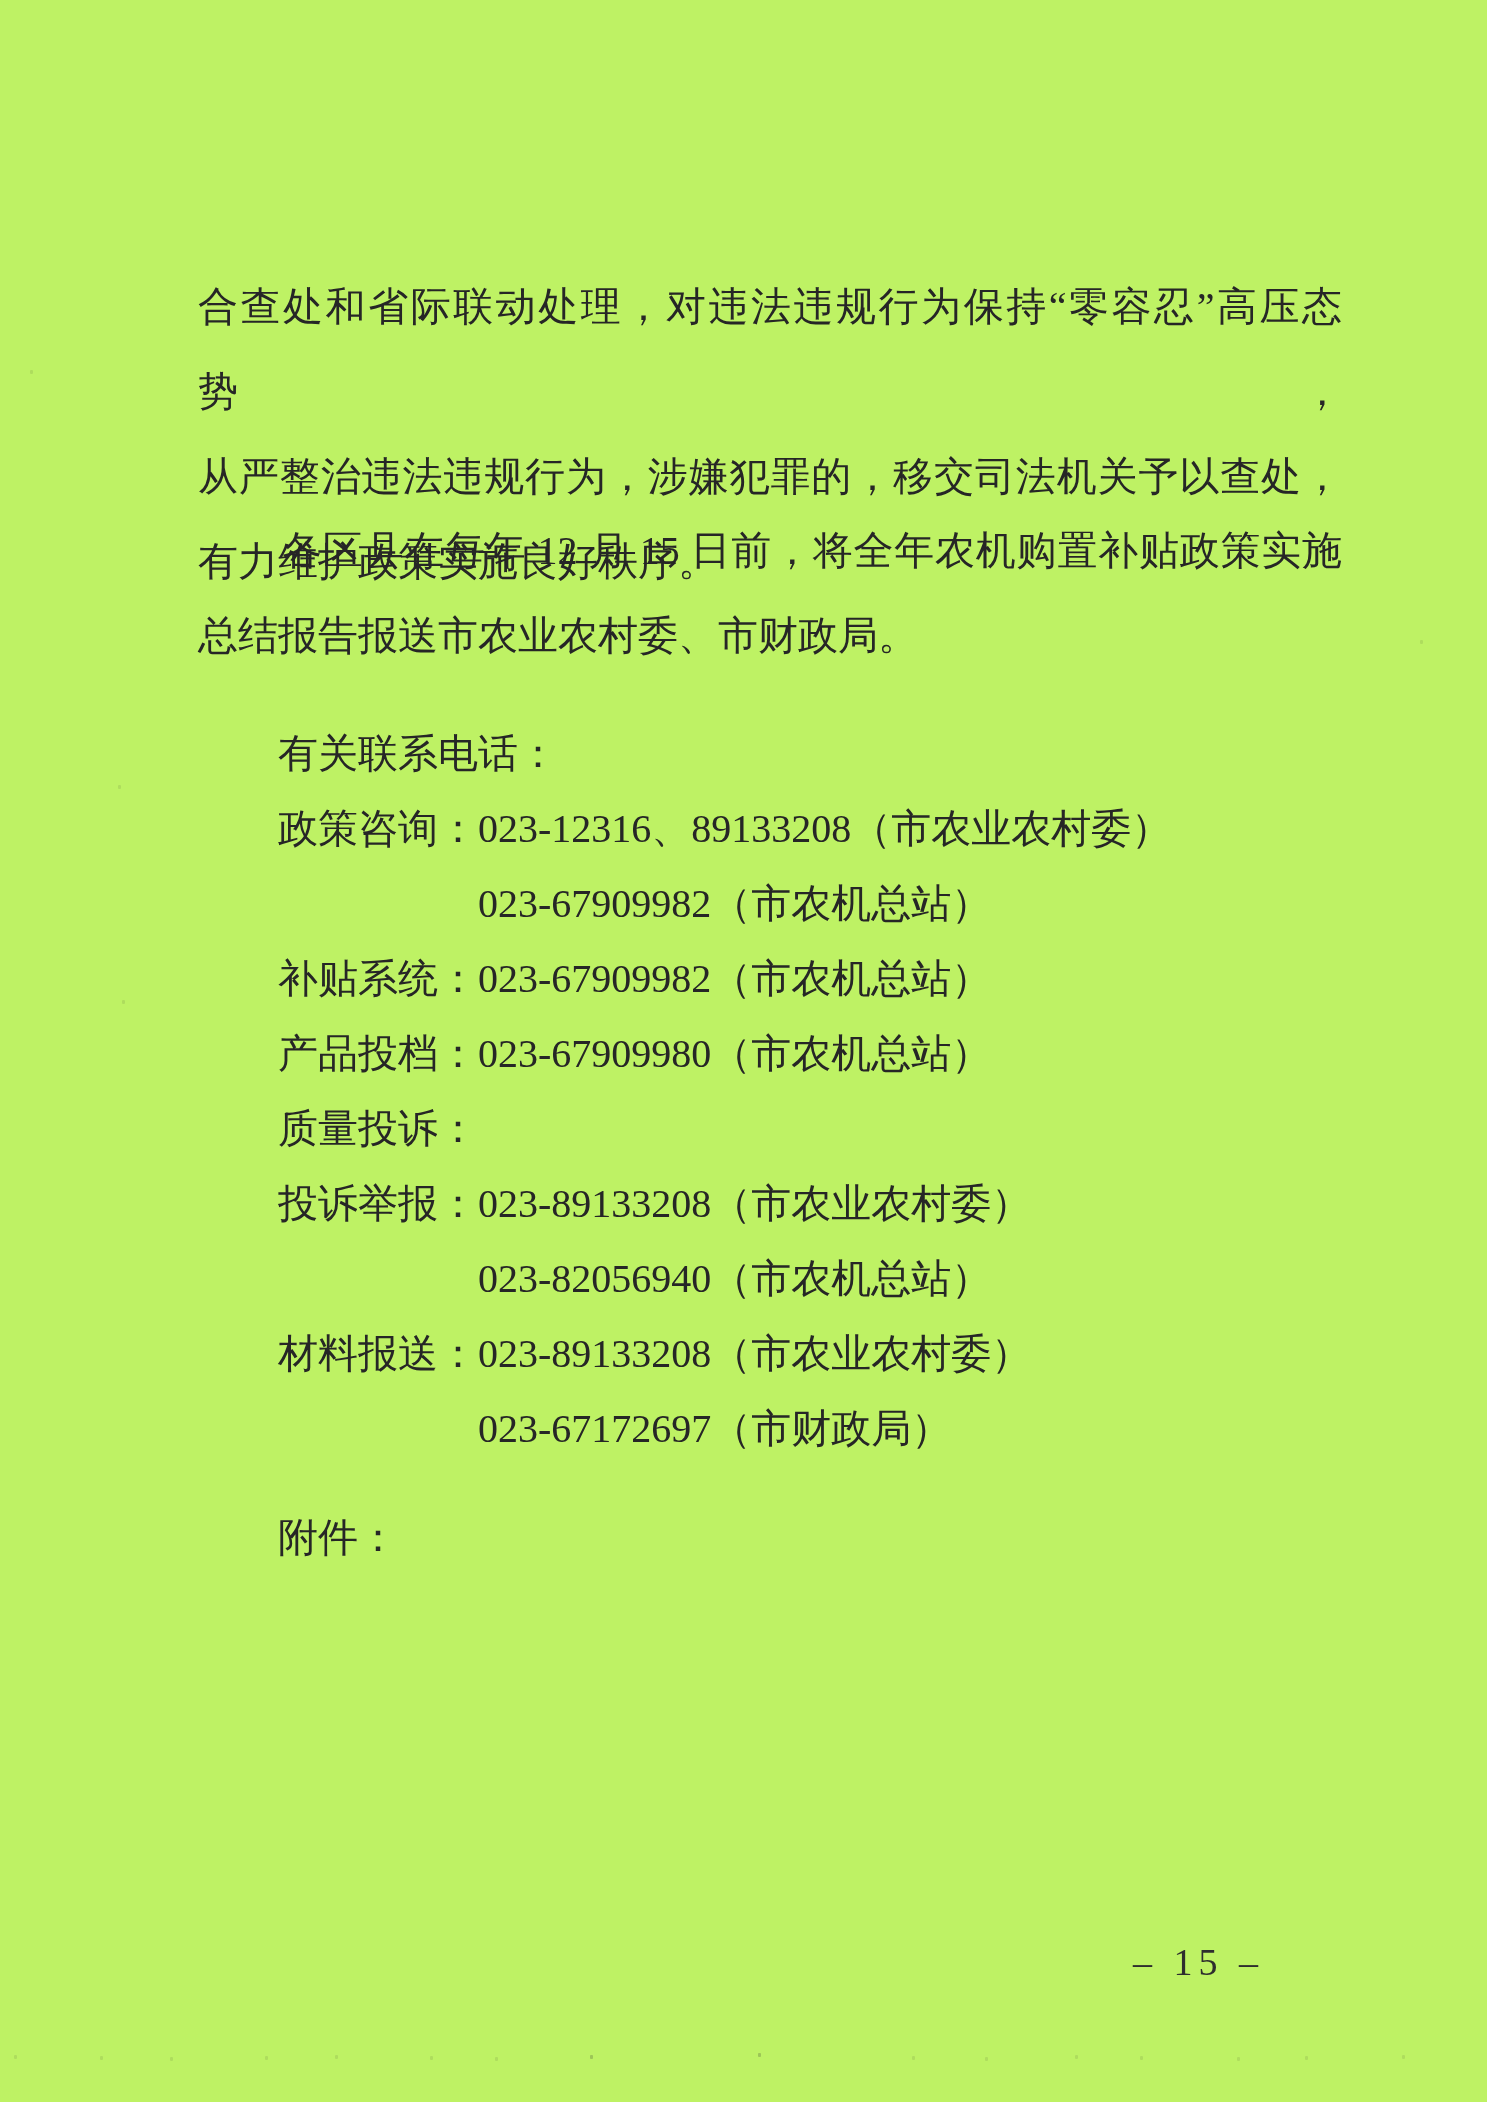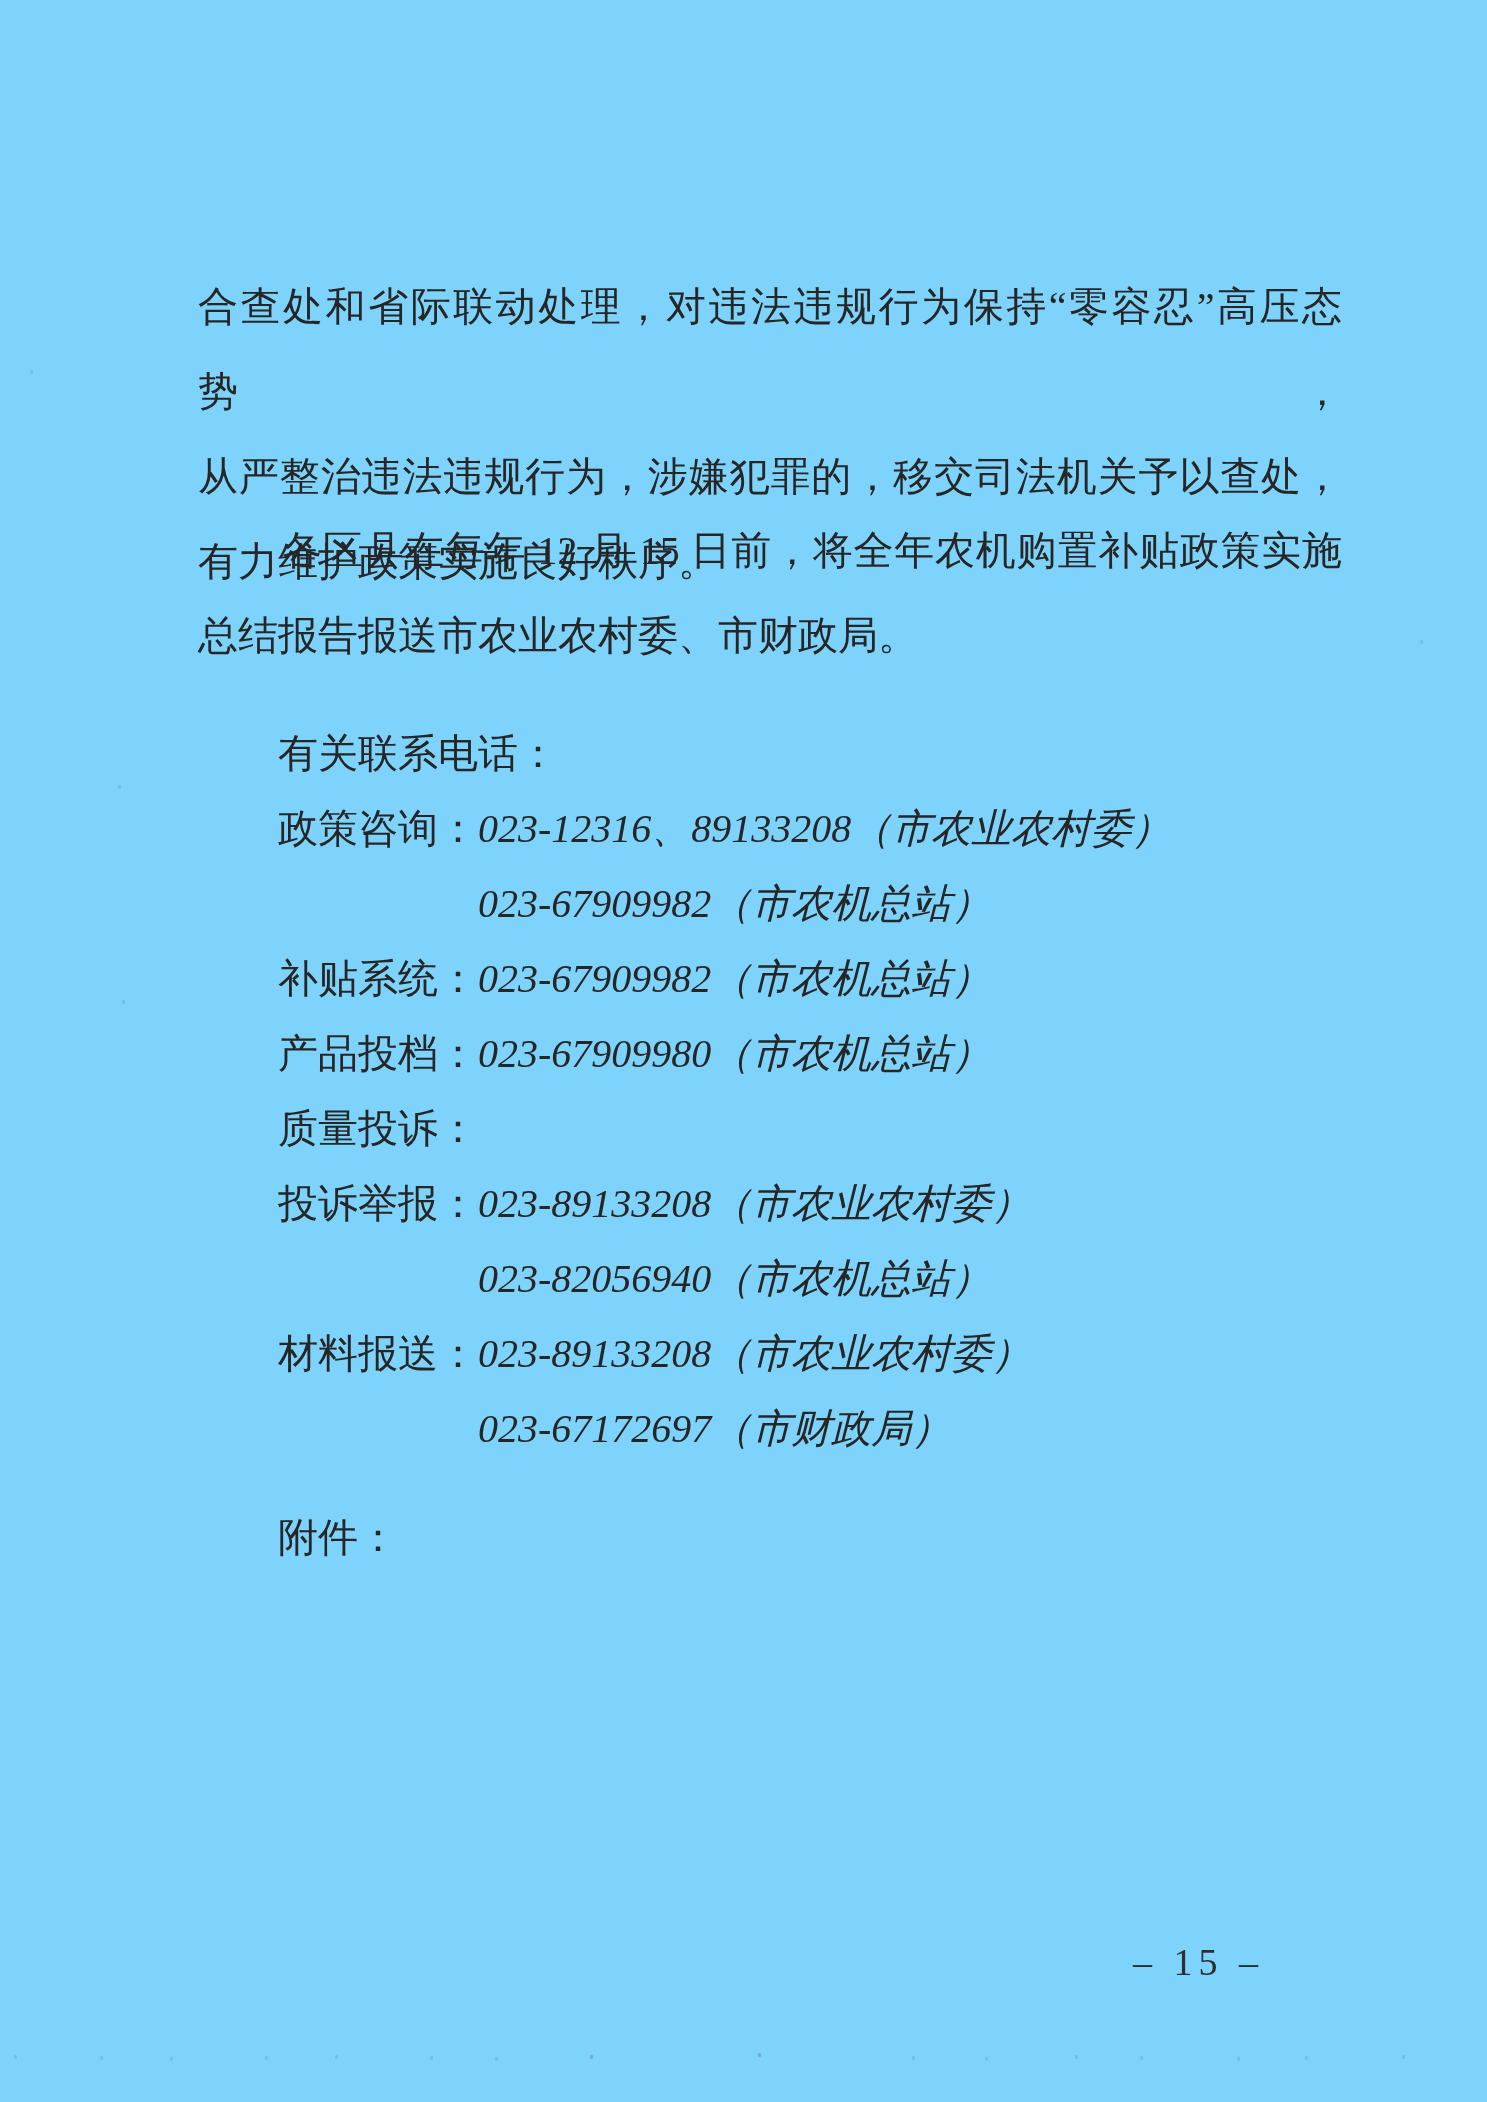--- a/index.html
+++ b/index.html
@@ -1,21 +1,21 @@
 <!DOCTYPE html>
 <html lang="zh"><head>
 <meta charset="utf-8">
 <style>
   html, body { margin: 0; padding: 0; background: #e8e8e8; }
   .page {
     position: relative;
     width: 1487px;
     height: 2102px;
     margin: 0 auto;
-    background: #7dd3fc;
+    background: #bef264;
     overflow: hidden;
     font-family: "Liberation Serif", "DejaVu Serif", serif;
     color: #262626;
   }
   .block { position: absolute; }
 
   
   .para-a {
     top: 264px; left: 198px; width: 1144px;
     font-size: 40px; line-height: 85px;
@@ -35,21 +35,21 @@
   }
 
   
   .contacts {
     top: 716px; left: 278px; width: 1130px;
     font-size: 40px; line-height: 75px;
   }
   .contact-heading { white-space: nowrap; }
   .contact-row { display: flex; align-items: flex-start; }
   .contact-label { flex: none; width: 200px; white-space: nowrap; }
-  .contact-lines { flex: 1; font-style: italic; }
+  .contact-lines { flex: 1; }
   .contact-lines div { white-space: nowrap; }
 
   
   .attachments {
     top: 1499px; left: 278px; width: 1130px;
     font-size: 40px; line-height: 77px;
     display: flex; align-items: flex-start; gap: 48px;
   }
   .attach-label { flex: none; white-space: nowrap; }
   .attach-items div { white-space: nowrap; }

